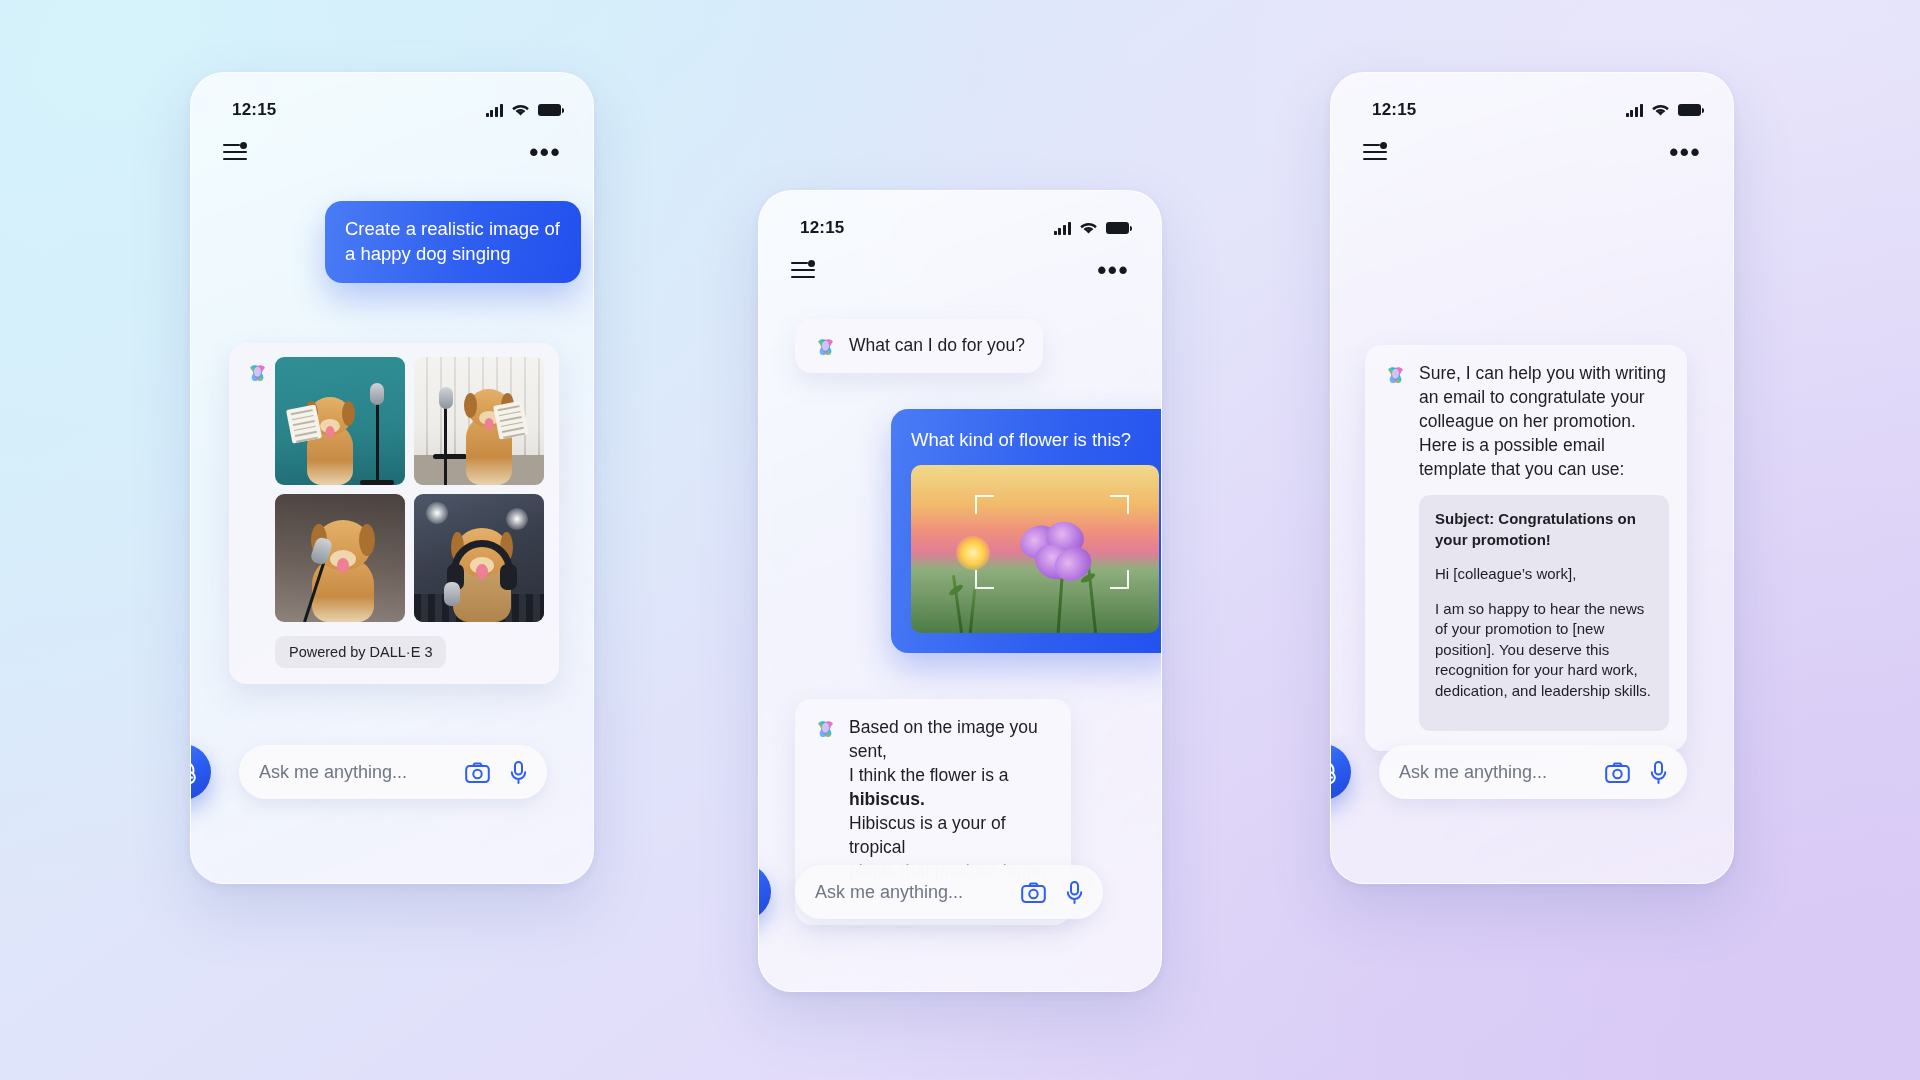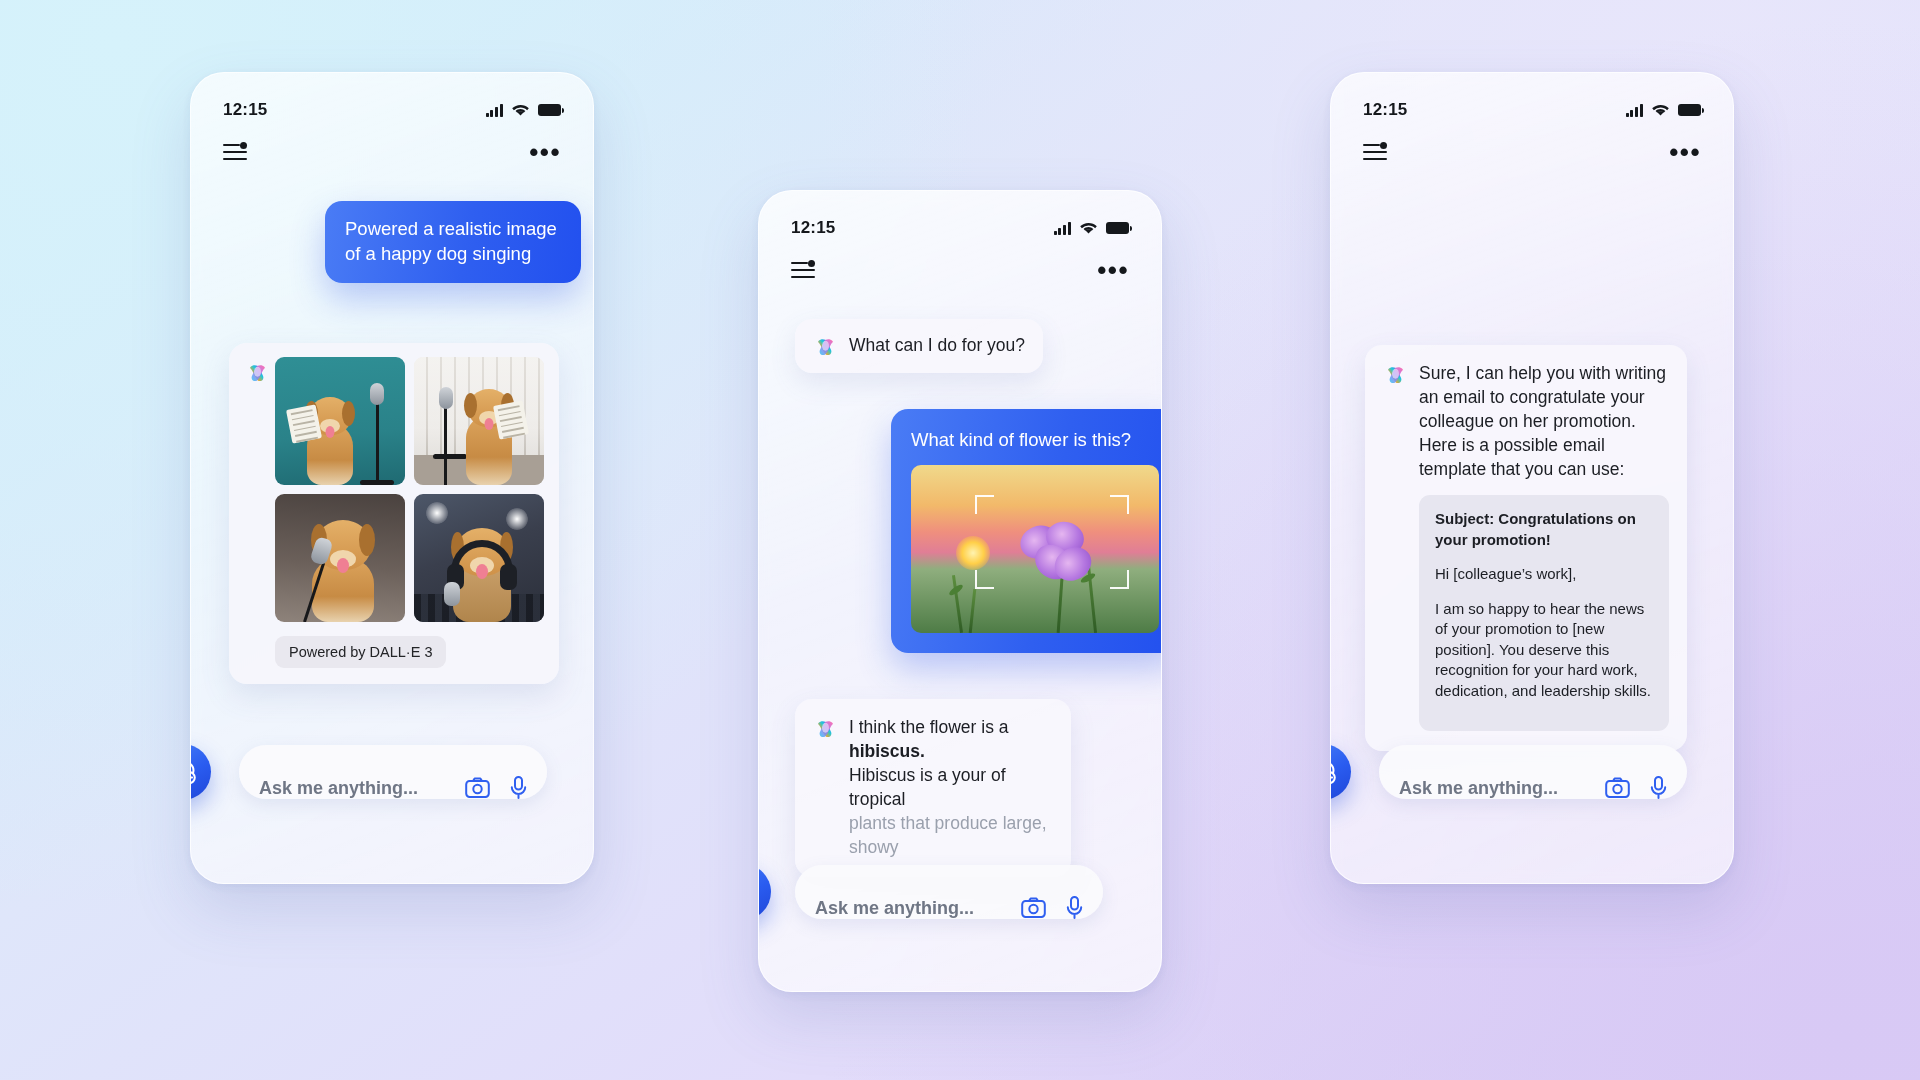--- a/index.html
+++ b/index.html
@@ -24,21 +24,21 @@
     backdrop-filter: blur(6px);
     overflow: hidden;
   }
   #phone1 { left: 190px; top: 72px;  width: 404px; height: 812px; }
   #phone3 { left: 1330px; top: 72px; width: 404px; height: 812px; }
   #phone2 { left: 758px; top: 190px; width: 404px; height: 802px;
             background: linear-gradient(160deg, rgba(255,255,255,.80) 0%, rgba(255,255,255,.58) 45%, rgba(255,255,255,.70) 100%); }
 
   
   .statusbar {
-    position: absolute; left: 0; right: 0; top: 24px;
+    position: absolute; left: 9px; right: 0; top: 24px;
     height: 26px; padding: 0 32px;
     display: flex; align-items: center; justify-content: space-between;
   }
   .clock { font-size: 17px; font-weight: bold; color: #15181c; letter-spacing: .2px; }
   .sysicons { display: flex; align-items: center; gap: 9px; }
   .bars { display: flex; align-items: flex-end; gap: 1.8px; height: 13px; }
   .bars i { width: 3px; background: #15181c; border-radius: .8px; display: block; }
   .bars i:nth-child(1){ height: 4px; } .bars i:nth-child(2){ height: 7px; }
   .bars i:nth-child(3){ height: 10px; } .bars i:nth-child(4){ height: 13px; }
   .batt { width: 23px; height: 12px; border-radius: 3px; background: #15181c; position: relative; }
@@ -149,21 +149,21 @@
   
   .mail-box { margin-top: 14px; background: #e7e6f0; border-radius: 11px;
               padding: 14px 16px 18px; font-size: 15px; line-height: 20.5px; color: #1c1e24; }
   .mail-box p { margin-bottom: 14px; }
   .mail-box p:last-child { margin-bottom: 12px; }
   .mail-box .subj { font-weight: bold; }
 
   
   .composer { position: absolute; height: 54px; border-radius: 27px;
               background: rgba(250,250,253,.97); box-shadow: 0 6px 18px rgba(90,105,170,.13);
-              display: flex; align-items: flex-end; padding: 0 20px; font-weight: bold; }
+              display: flex; align-items: center; padding: 0 20px; }
   .ph { flex: 1; font-size: 18px; color: #6f7685; }
   .comp-icons { display: flex; align-items: center; gap: 20px; }
   .fab { position: absolute; width: 56px; height: 56px; border-radius: 50%;
          background: linear-gradient(150deg,#4a82f7 0%,#2a5cf0 55%,#1f46d8 100%);
          box-shadow: 0 10px 22px rgba(40,80,220,.36);
          display: flex; align-items: center; justify-content: center; }
   svg { display: block; }
 </style>
 </head>
 <body>
@@ -191,21 +191,21 @@
   <div class="appbar">
     <div class="menu-icon">
         <span></span>
         <span></span>
         <span></span>
         <b></b>
       </div>
     <div class="dots-icon">•••</div>
   </div>
 
-  <div class="user-bubble" style="left:134px; top:128px; width:256px;">Powered a realistic image of a happy dog singing</div>
+  <div class="user-bubble" style="left:134px; top:128px; width:256px;">Create a realistic image of a happy dog singing</div>
 
   <div class="img-card" style="left:38px; top:270px; width:330px;">
     <div style="position:absolute; left:16px; top:16px;" class="copilot">
       <svg viewBox="0 0 32 32">
         <defs>
           <linearGradient id="cg1" x1="0" y1="1" x2="1" y2="0">
             <stop offset="0" stop-color="#f06"></stop>
               <stop offset=".3" stop-color="#f5a623"></stop>
             <stop offset=".6" stop-color="#1fc8db"></stop>
               <stop offset="1" stop-color="#7a3df0"></stop>
@@ -396,20 +396,21 @@
 
   <div class="ai-bubble" style="left:36px; top:508px; width:276px; padding:16px 18px 18px;">
     <div class="copilot">
       <svg viewBox="0 0 32 32">
         <path d="M7 9c3-3 9-3 11 1l5 10c1.6 3.3-.6 7-4 7-2 0-3.4-1-4.2-2.6L9.4 14C8 11.3 5.6 10.4 7 9z" fill="url(#cg1)"></path>
         <path d="M25 9c-3-3-9-3-11 1L9 20c-1.6 3.3.6 7 4 7 2 0 3.4-1 4.2-2.6L22.6 14C24 11.3 26.4 10.4 25 9z" fill="url(#cg2)" opacity=".88"></path>
         <ellipse cx="16" cy="15" rx="4.5" ry="6.5" fill="#ffffff" opacity=".55"></ellipse>
       </svg>
     </div>
     <div class="ai-text">
+      <div>Based on the image you sent,</div>
       <div>
         <span>I think the flower is a </span><span class="b">hibiscus.</span>
       </div>
       <div>Hibiscus is a your of tropical</div>
       <div class="fade">plants that produce large, showy</div>
     </div>
   </div>
 
   <div class="composer" style="left:36px; bottom:72px; width:308px;">
     <div class="ph">Ask me anything...</div>

